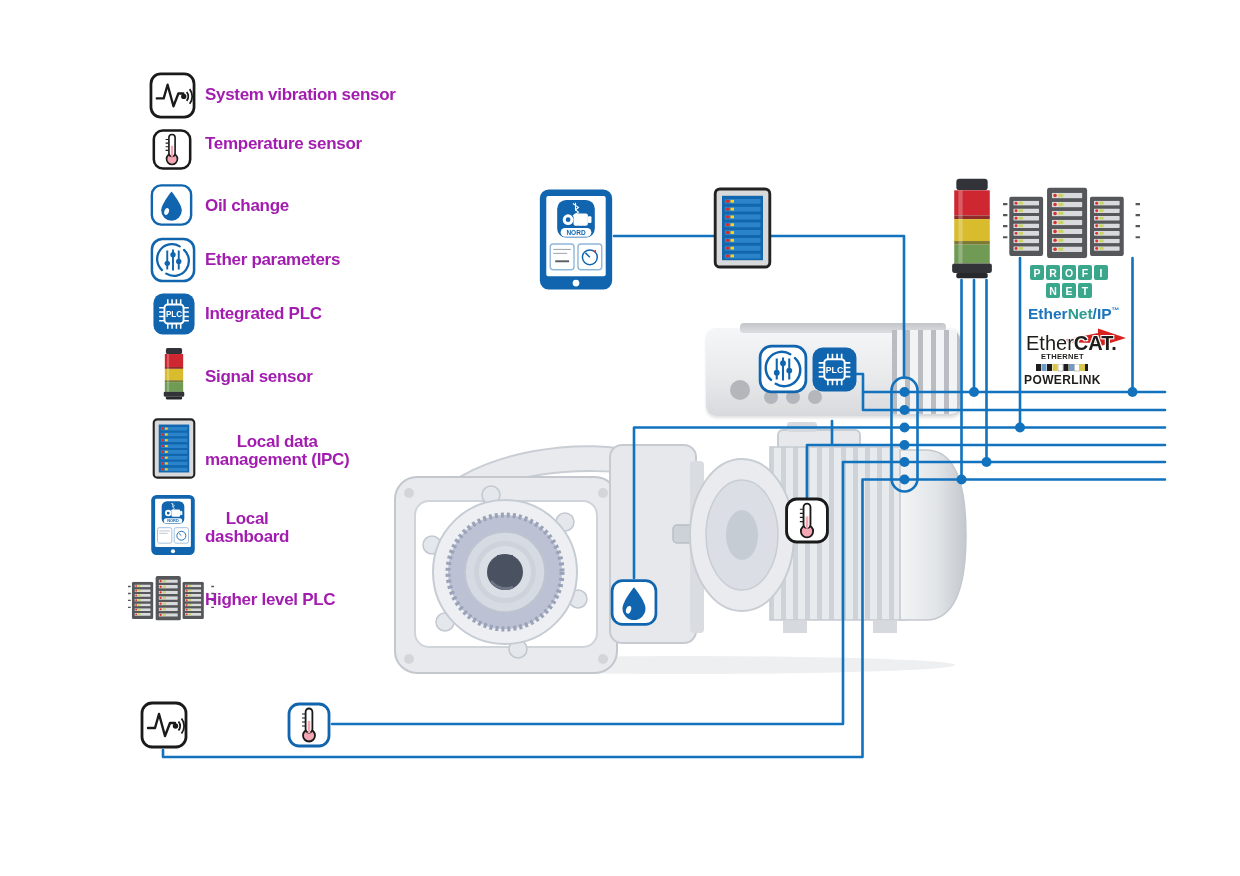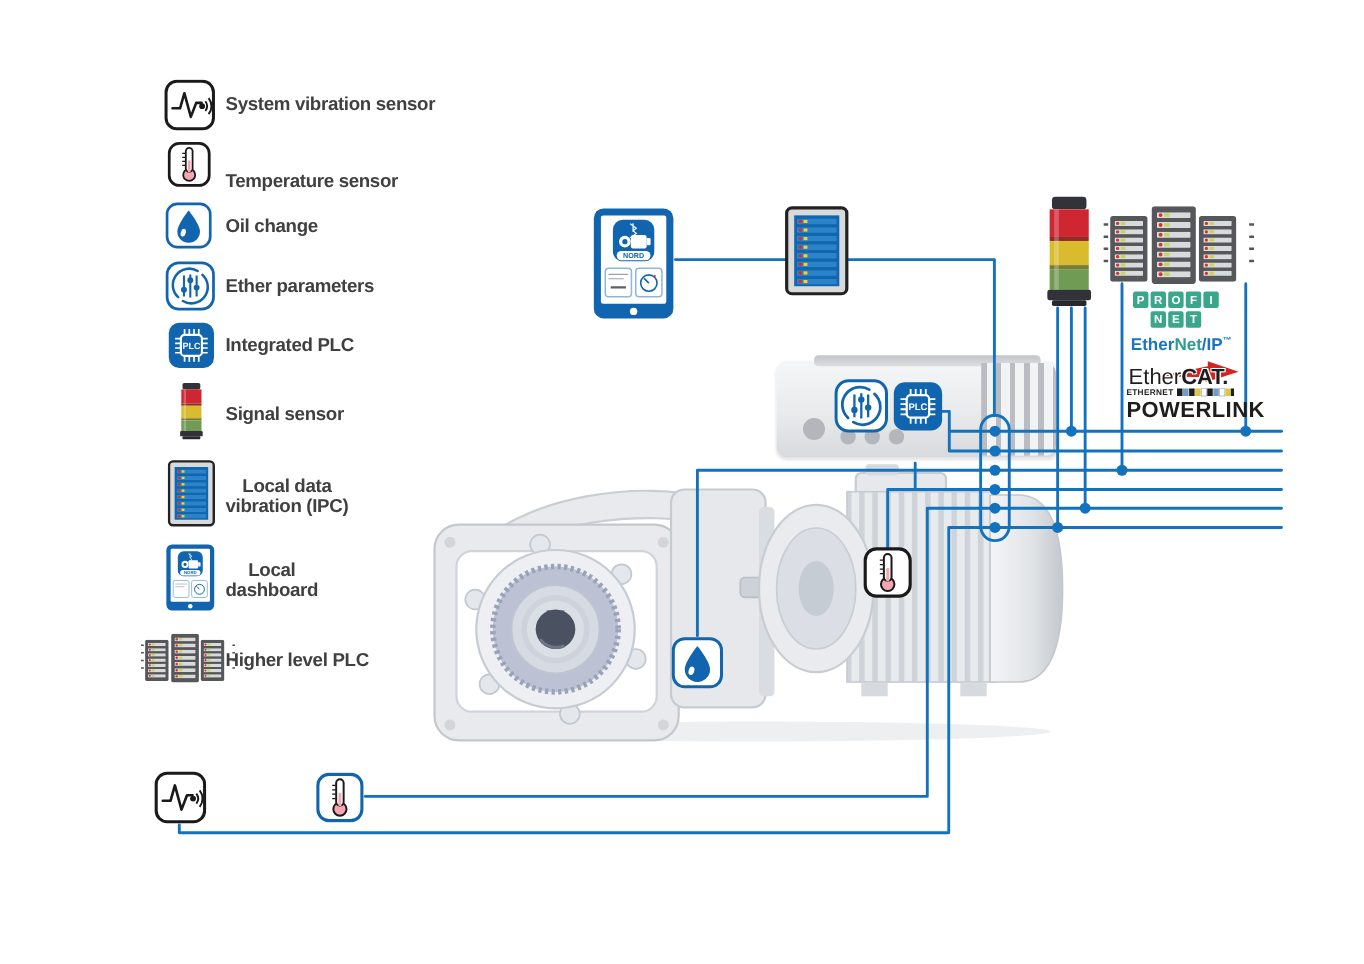--- a/index.html
+++ b/index.html
@@ -1,19 +1,19 @@
 <!DOCTYPE html>
 <html><head>
 <meta charset="utf-8">
 <style>
   html,body{margin:0;padding:0;background:#fff;}
   #canvas{position:relative;width:1240px;height:876px;background:#ffffff;overflow:hidden;
           font-family:"Liberation Sans",sans-serif;}
   .abs{position:absolute;}
-  .legend-label{position:absolute;left:205px;color:#404040;font-weight:700;font-size:17px;
+  .legend-label{position:absolute;left:205px;color:#a21caf;font-weight:700;font-size:17px;
                 letter-spacing:-0.3px;line-height:18px;white-space:nowrap;}
   .legend-label span{display:block;text-align:center;}
   .z1{z-index:1}.z2{z-index:2}.z3{z-index:3}.z4{z-index:4}
   
   #inverter{left:706px;top:328px;width:256px;height:88px;border-radius:10px;
             background:linear-gradient(180deg,#f5f6f7 0%,#e8eaec 55%,#d7d9dc 100%);
             box-shadow:0 2px 3px rgba(0,0,0,0.12);}
   #inverter .toplid{position:absolute;left:34px;top:-5px;width:206px;height:10px;border-radius:4px;
             background:linear-gradient(180deg,#c2c5c9,#dcdee1);}
   #inverter .heatsink{position:absolute;right:2px;top:2px;width:68px;height:84px;border-radius:0 9px 9px 0;
@@ -26,23 +26,23 @@
   #profinet{left:1030px;top:265px;}
   #profinet .r2{margin-top:3px;margin-left:16px;}
   #ethernetip{left:1028px;top:305px;font-size:15.5px;font-weight:700;white-space:nowrap;}
   #ethernetip .b{color:#1b74bd}#ethernetip .g{color:#2e9b8f}
   #ethernetip sup{font-size:8px;}
   #ethercat{left:1026px;top:327px;width:102px;height:26px;}
   #ethercat .txt{position:absolute;left:0;top:5px;font-size:20px;color:#1d1d1b;white-space:nowrap;
        text-shadow:1px 1px 0 #fff,-1px 1px 0 #fff,1px -1px 0 #fff,-1px -1px 0 #fff;}
   #ethercat .txt .bold{font-weight:900;}
   #powerlink{left:1024px;top:352px;}
-  #powerlink .row1{display:flex;align-items:center;gap:3px;}
+  #powerlink .row1{display:flex;align-items:center;gap:3px;flex-direction:column;}
   #powerlink .eth{font-size:7.5px;font-weight:800;color:#1d1d1b;letter-spacing:0.3px;}
-  #powerlink .name{font-size:20px;font-weight:900;color:#1d1d1b;letter-spacing:0.4px;margin-top:1px;}
+  #powerlink .name{font-size:12px;font-weight:900;color:#1d1d1b;letter-spacing:0.4px;margin-top:1px;}
 </style>
 </head>
 <body>
 
 <div id="canvas">
 
   <svg width="0" height="0" style="position:absolute" aria-hidden="true">
     <defs>
       <symbol id="sym-vibration" viewBox="0 0 48 48">
         <rect x="2" y="2" width="44" height="44" rx="10" fill="#fff" stroke="#1a1a1a" stroke-width="2.8"></rect>
@@ -332,21 +332,21 @@
 
   <div>
     <svg class="abs z4" style="left:149px;top:72px" width="47" height="47" viewBox="0 0 48 48">
         <use href="#sym-vibration"></use>
       </svg>
     <div class="legend-label" style="top:86px">System vibration sensor</div>
 
     <svg class="abs z4" style="left:152px;top:127px;color:#1a1a1a" width="40" height="45" viewBox="0 0 44 46">
         <use href="#sym-thermo"></use>
       </svg>
-    <div class="legend-label" style="top:156px">Temperature sensor</div>
+    <div class="legend-label" style="top:135px">Temperature sensor</div>
 
     <svg class="abs z4" style="left:150px;top:183px" width="43" height="44" viewBox="0 0 46 46">
         <use href="#sym-oil"></use>
       </svg>
     <div class="legend-label" style="top:197px">Oil change</div>
 
     <svg class="abs z4" style="left:150px;top:237px" width="46" height="46" viewBox="0 0 48 48">
         <use href="#sym-params"></use>
       </svg>
     <div class="legend-label" style="top:251px">Ether parameters</div>
@@ -362,21 +362,21 @@
     <svg class="abs z4" style="left:157px;top:347px" width="34" height="54" viewBox="0 0 44 100">
         <use href="#sym-beacon"></use>
       </svg>
     <div class="legend-label" style="top:368px">Signal sensor</div>
 
     <svg class="abs z4" style="left:152px;top:418px" width="44" height="61" viewBox="0 0 60 84">
         <use href="#sym-ipc"></use>
       </svg>
     <div class="legend-label" style="top:433px">
       <span>Local data</span>
-      <span>vibration (IPC)</span>
+      <span>management (IPC)</span>
     </div>
 
     <svg class="abs z4" style="left:150px;top:494px" width="46" height="62" viewBox="0 0 76 104">
       <rect x="1.5" y="1.5" width="73" height="101" rx="9" fill="#1065ae"></rect>
       <rect x="8" y="8" width="60" height="81" rx="2" fill="#ffffff"></rect>
       <circle cx="38" cy="96" r="3.4" fill="#ffffff"></circle>
       <rect x="19" y="12" width="38" height="38" rx="9" fill="#1065ae"></rect>
       <path d="M37.5 15 v7 l3 -2.4 -5.6 -4 m2.6 6.4 l3 2.4 -5.6 4" fill="none" stroke="#fff" stroke-width="1.1"></path>
       <circle cx="30" cy="32" r="5.4" fill="#fff"></circle>
         <circle cx="30" cy="32" r="2.4" fill="#1065ae"></circle>

